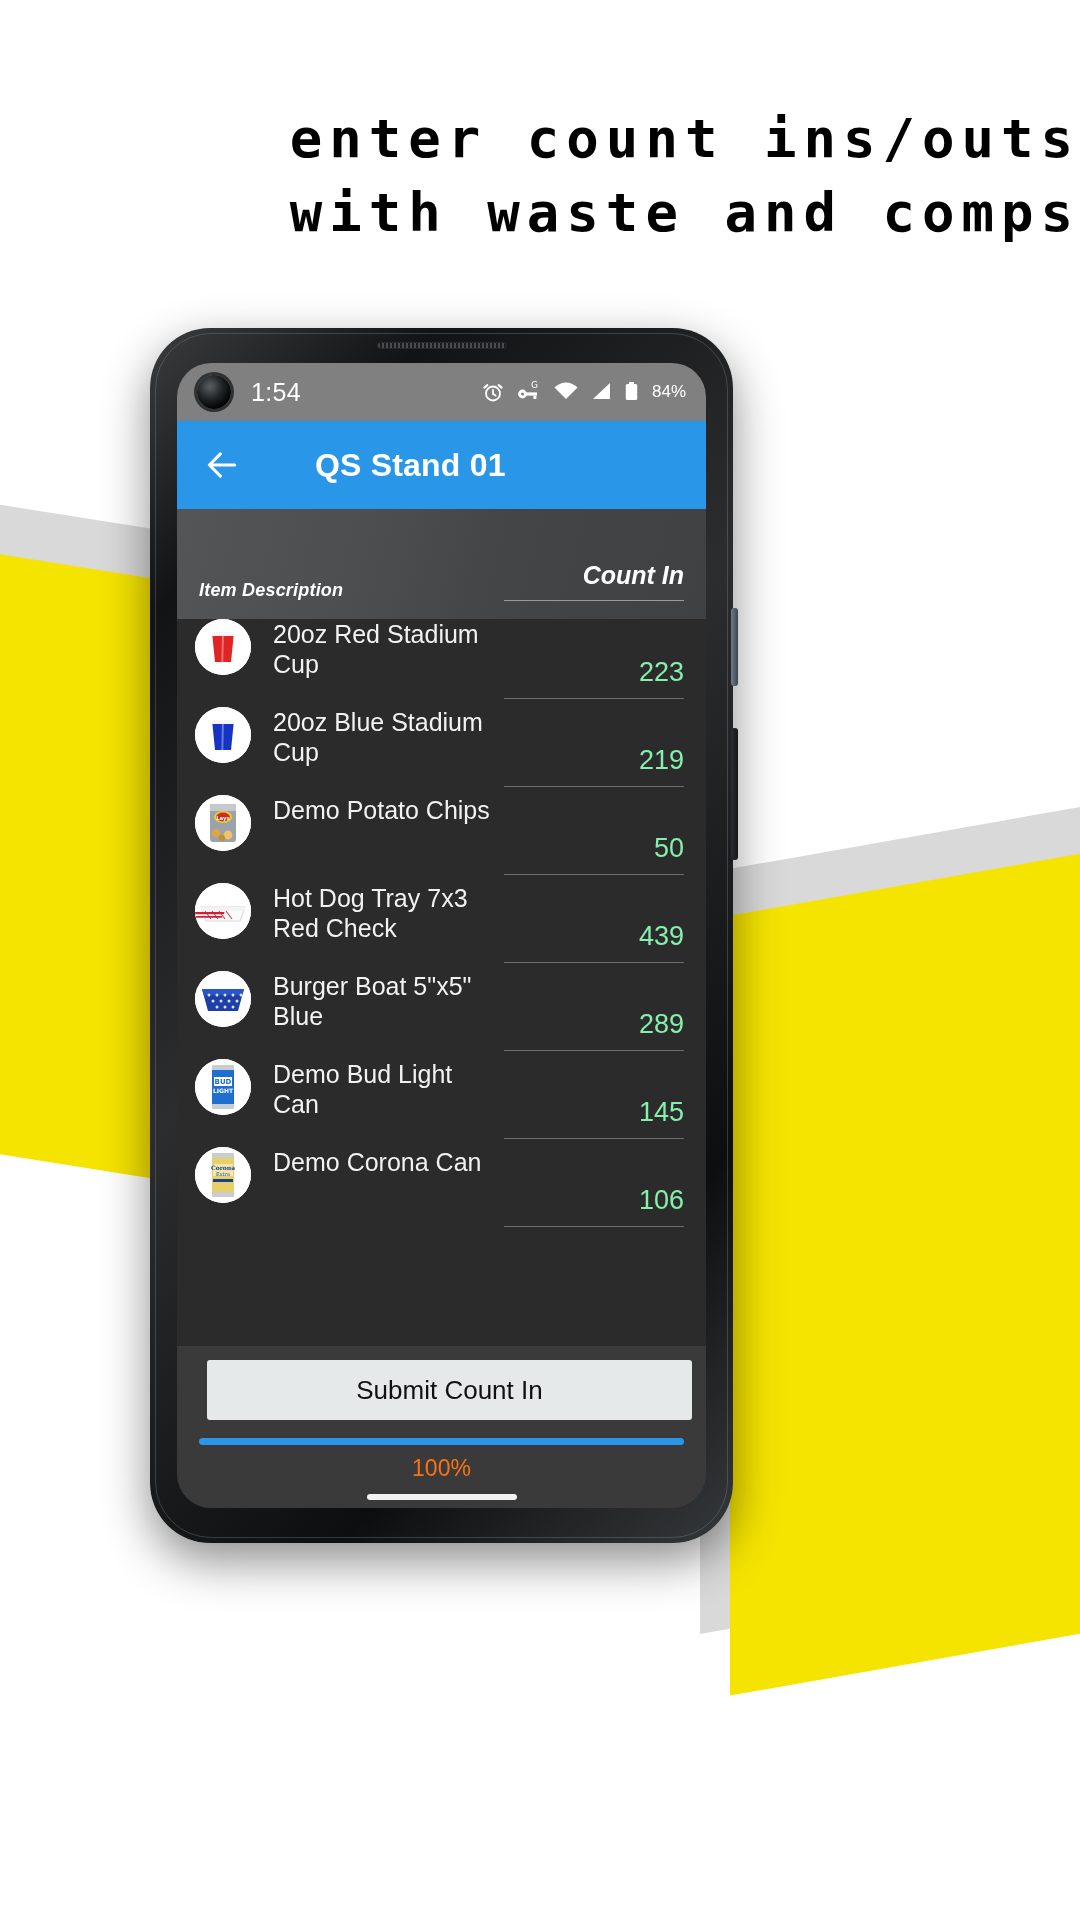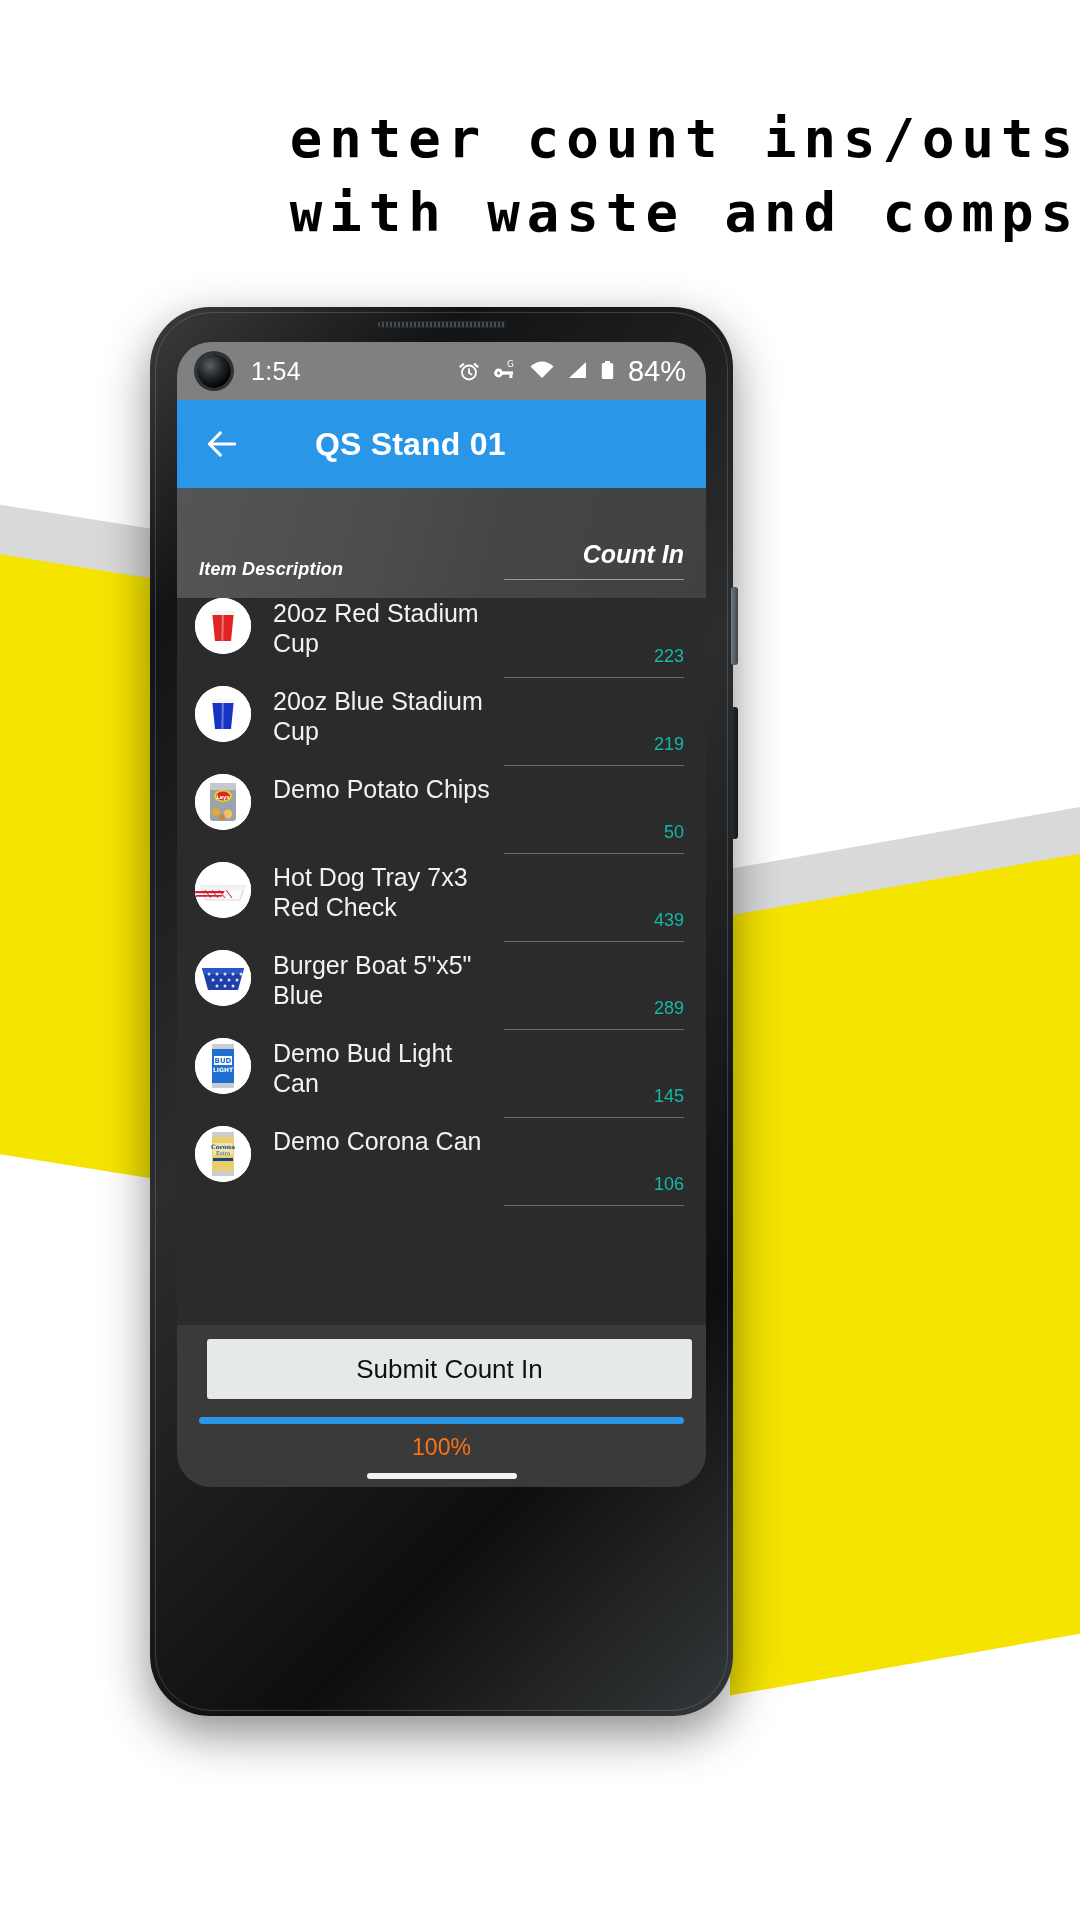--- a/index.html
+++ b/index.html
@@ -41,22 +41,22 @@
     font-weight:700;
     font-size:54px;
     line-height:62px;
     letter-spacing:7px;
     color:#000;
   }
   .headline .l2 { display:block; margin-top:12px; }
 
   
   .phone {
-    position:absolute; left:150px; top:307px;
-    width:583px; height:1409px;
+    position:absolute; left:150px; top:328px;
+    width:583px; height:1215px;
     z-index:10;
     padding-left:9px;
   }
   .phone-frame {
     position:absolute; inset:0;
     border-radius:60px;
     background:linear-gradient(135deg,#3a3c3e 0%,#121314 16%,#2b2d2f 45%,#0d0e0f 78%,#35383a 100%);
     box-shadow:0 18px 48px rgba(0,0,0,.45);
   }
   .phone-frame::after{
@@ -95,21 +95,21 @@
     box-shadow:0 0 0 3px #2f3234;
     flex:0 0 auto;
   }
   .status-time {
     margin-left:20px; font-size:25px; font-weight:500; letter-spacing:.3px;
   }
   .status-icons {
     margin-left:auto; display:flex; align-items:center; gap:11px;
   }
   .status-icons svg { display:block; }
-  .battery-pct { font-size:29px; font-weight:500; margin-left:2px; }
+  .battery-pct { font-size:17px; font-weight:500; margin-left:2px; }
 
   
   .appbar {
     height:88px; background:#2a96e8; flex:0 0 auto;
     display:flex; align-items:center; padding:0 26px;gap:34px;
   }
   .back-arrow { width:38px; height:38px; flex:0 0 auto; }
   .appbar-title {
     color:#fff; font-size:32px; font-weight:600; margin-left:40px;
     letter-spacing:.2px;
@@ -152,21 +152,21 @@
   .thumb svg { display:block; width:100%; height:100%; }
   .row-name {
     color:#f2f2f2; font-size:25px; margin-left:22px;
     line-height:30px; flex:1 1 auto; padding-right:12px;
   }
   .row-val-wrap {
     width:180px; flex:0 0 auto; text-align:right;
     border-bottom:1.5px solid #6b6b6b; padding-bottom:10px; align-self:flex-end;
     margin-bottom:8px;
   }
-  .row-val { color:#14b8a6; font-size:18px; }
+  .row-val { color:#86efac; font-size:27px; }
 
   
   .bottom {
     flex:0 0 auto; background:#3a3a3a; padding:14px 22px 8px 22px;
   }
   .submit-btn {
     width:100%; height:60px; background:#e6e9ea; color:#111;
     border:none; border-radius:3px; font-size:26px;
     font-family:"Liberation Sans", sans-serif;
     display:flex; align-items:center; justify-content:center;

